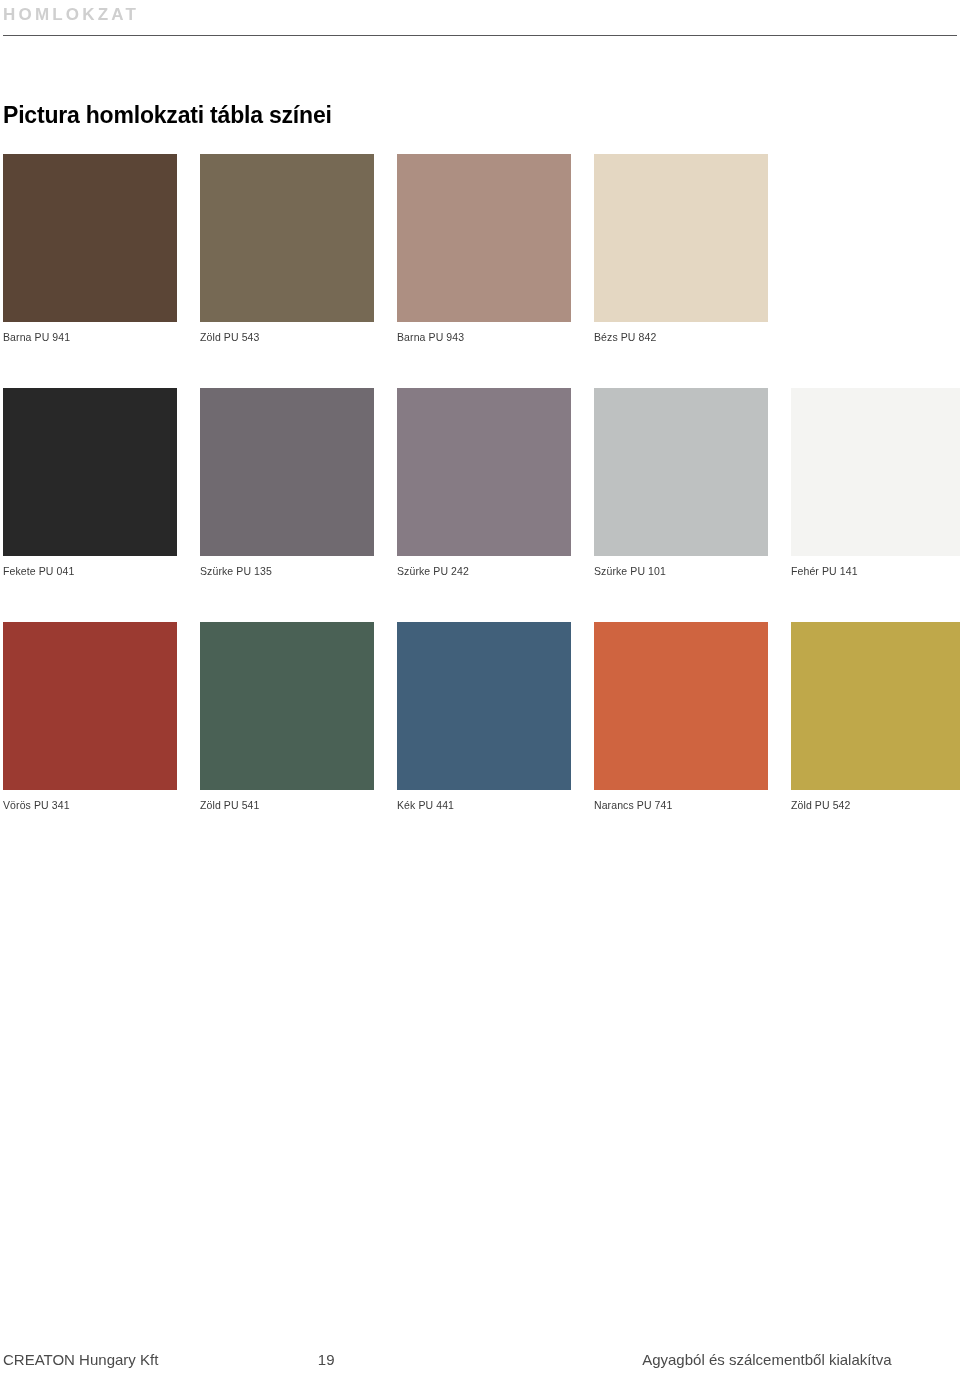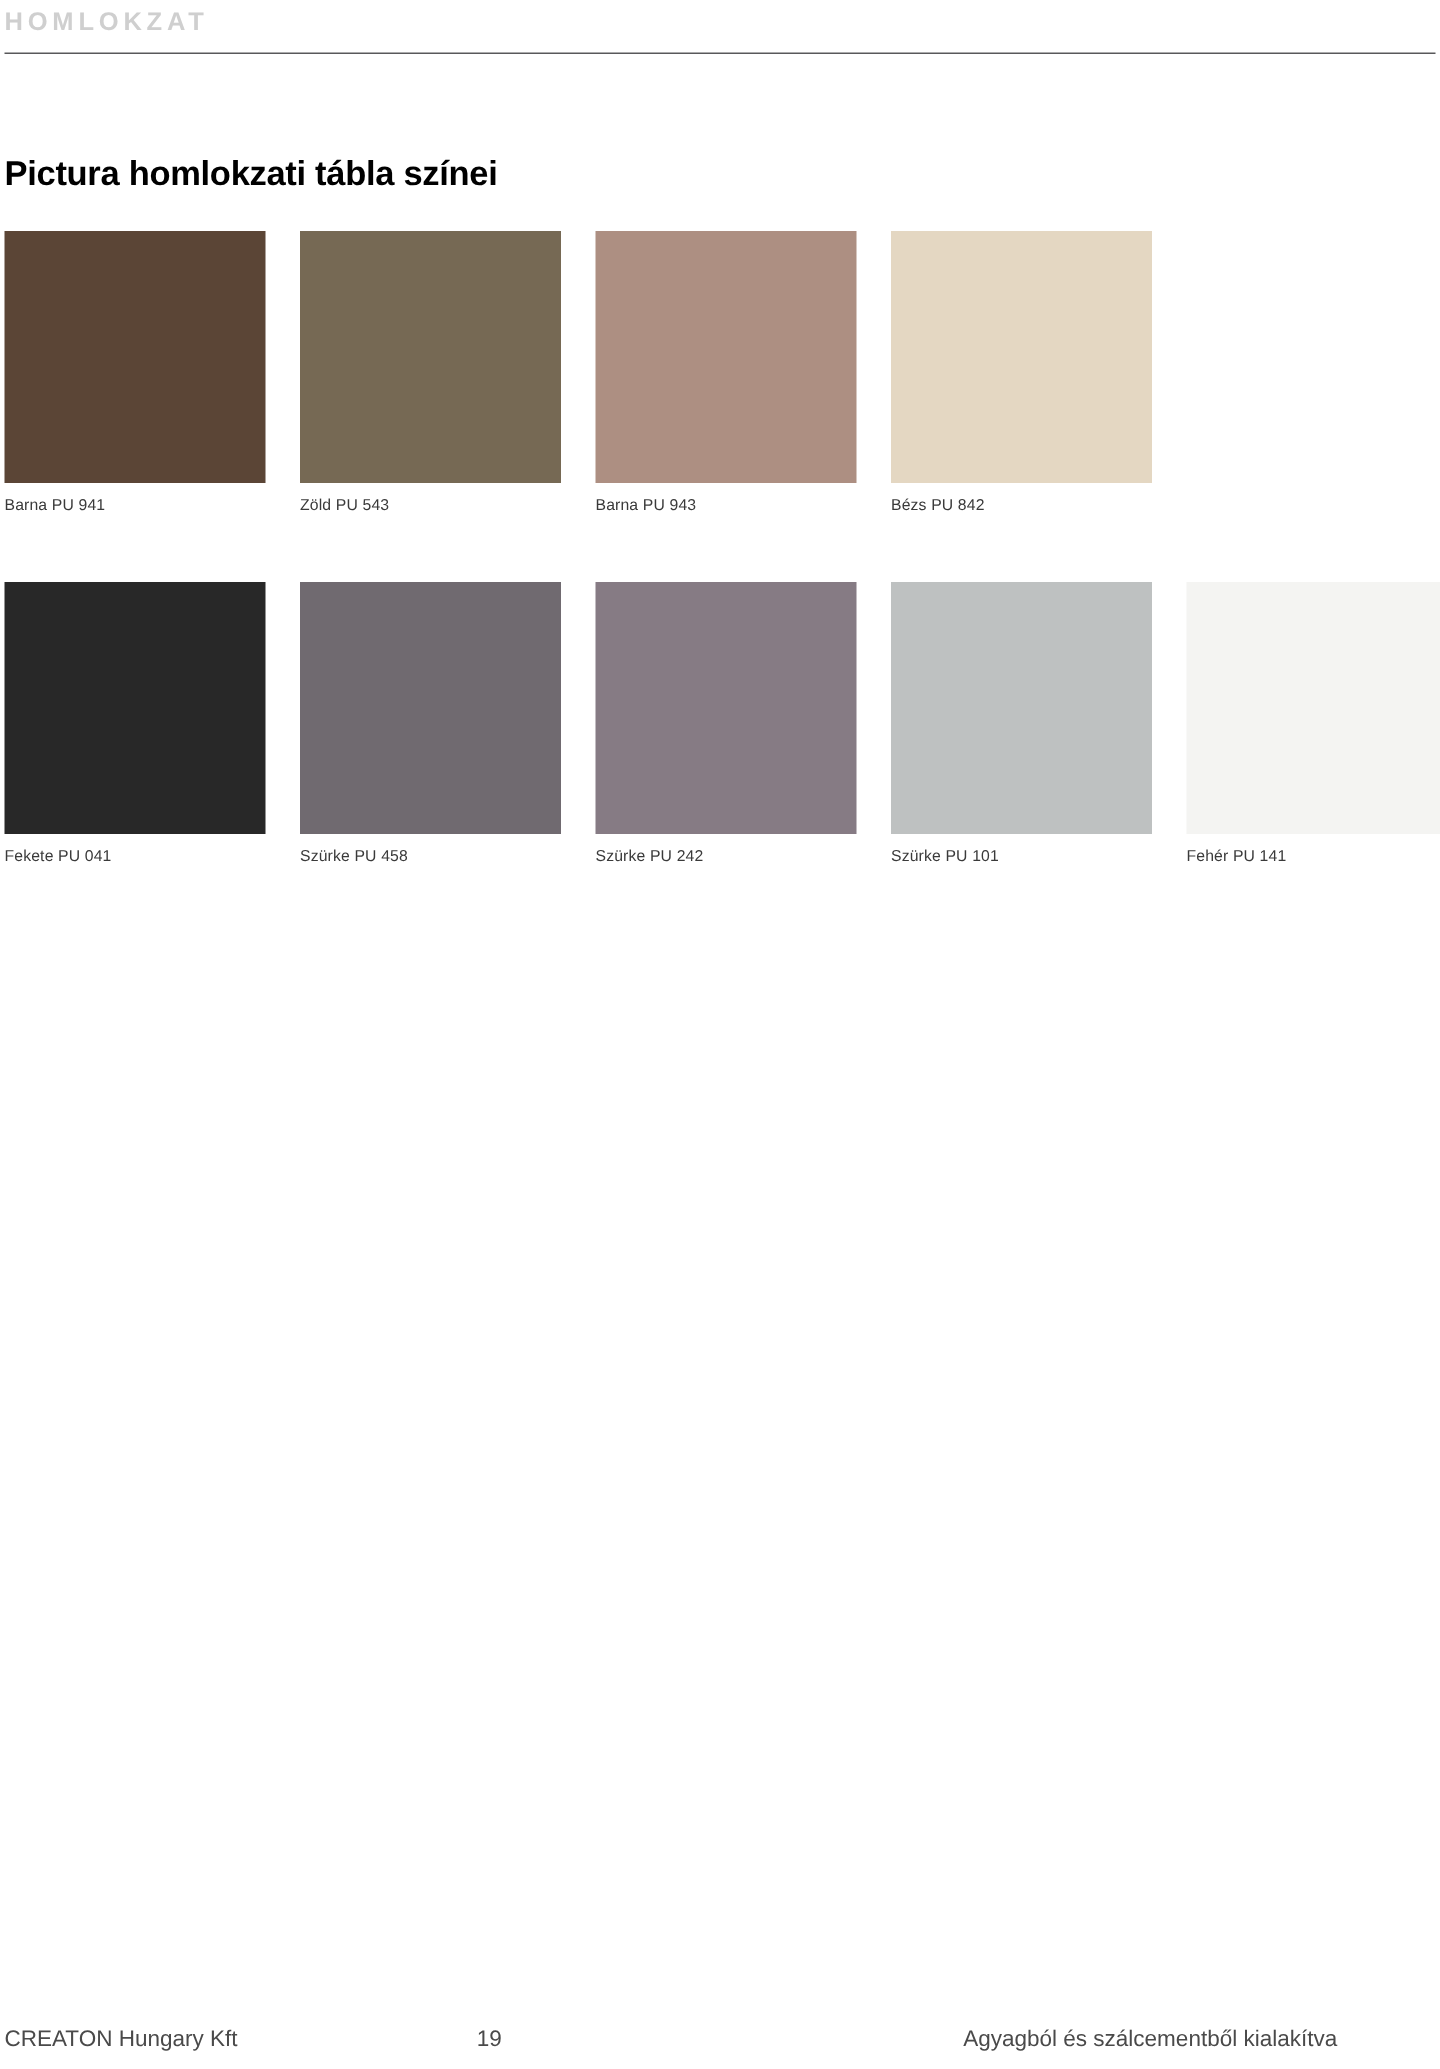--- a/index.html
+++ b/index.html
@@ -135,35 +135,57 @@
           <div class="swatch-label">Bézs PU 842</div>
         </div>
       </div>
       <div class="swatch-row">
         <div class="swatch-cell">
           <div class="swatch-chip" style="background: rgb(40, 40, 40);"></div>
           <div class="swatch-label">Fekete PU 041</div>
         </div>
         <div class="swatch-cell">
           <div class="swatch-chip" style="background: rgb(112, 106, 112);"></div>
-          <div class="swatch-label">Szürke PU 458</div>
+          <div class="swatch-label">Szürke PU 135</div>
         </div>
         <div class="swatch-cell">
           <div class="swatch-chip" style="background: rgb(134, 123, 132);"></div>
           <div class="swatch-label">Szürke PU 242</div>
         </div>
         <div class="swatch-cell">
           <div class="swatch-chip" style="background: rgb(190, 193, 193);"></div>
           <div class="swatch-label">Szürke PU 101</div>
         </div>
         <div class="swatch-cell">
           <div class="swatch-chip" style="background: rgb(244, 244, 242);"></div>
           <div class="swatch-label">Fehér PU 141</div>
         </div>
       </div>
+      <div class="swatch-row">
+        <div class="swatch-cell">
+          <div class="swatch-chip" style="background: rgb(155, 58, 49);"></div>
+          <div class="swatch-label">Vörös PU 341</div>
+        </div>
+        <div class="swatch-cell">
+          <div class="swatch-chip" style="background: rgb(74, 97, 85);"></div>
+          <div class="swatch-label">Zöld PU 541</div>
+        </div>
+        <div class="swatch-cell">
+          <div class="swatch-chip" style="background: rgb(65, 96, 122);"></div>
+          <div class="swatch-label">Kék PU 441</div>
+        </div>
+        <div class="swatch-cell">
+          <div class="swatch-chip" style="background: rgb(207, 100, 64);"></div>
+          <div class="swatch-label">Narancs PU 741</div>
+        </div>
+        <div class="swatch-cell">
+          <div class="swatch-chip" style="background: rgb(191, 168, 74);"></div>
+          <div class="swatch-label">Zöld PU 542</div>
+        </div>
+      </div>
     </div>
 
   <div class="footer">
     <span class="footer-left">CREATON Hungary Kft</span>
     <span class="footer-center">19</span>
     <span class="footer-right">Agyagból és szálcementből kialakítva</span>
   </div>
 
 </div>
 

